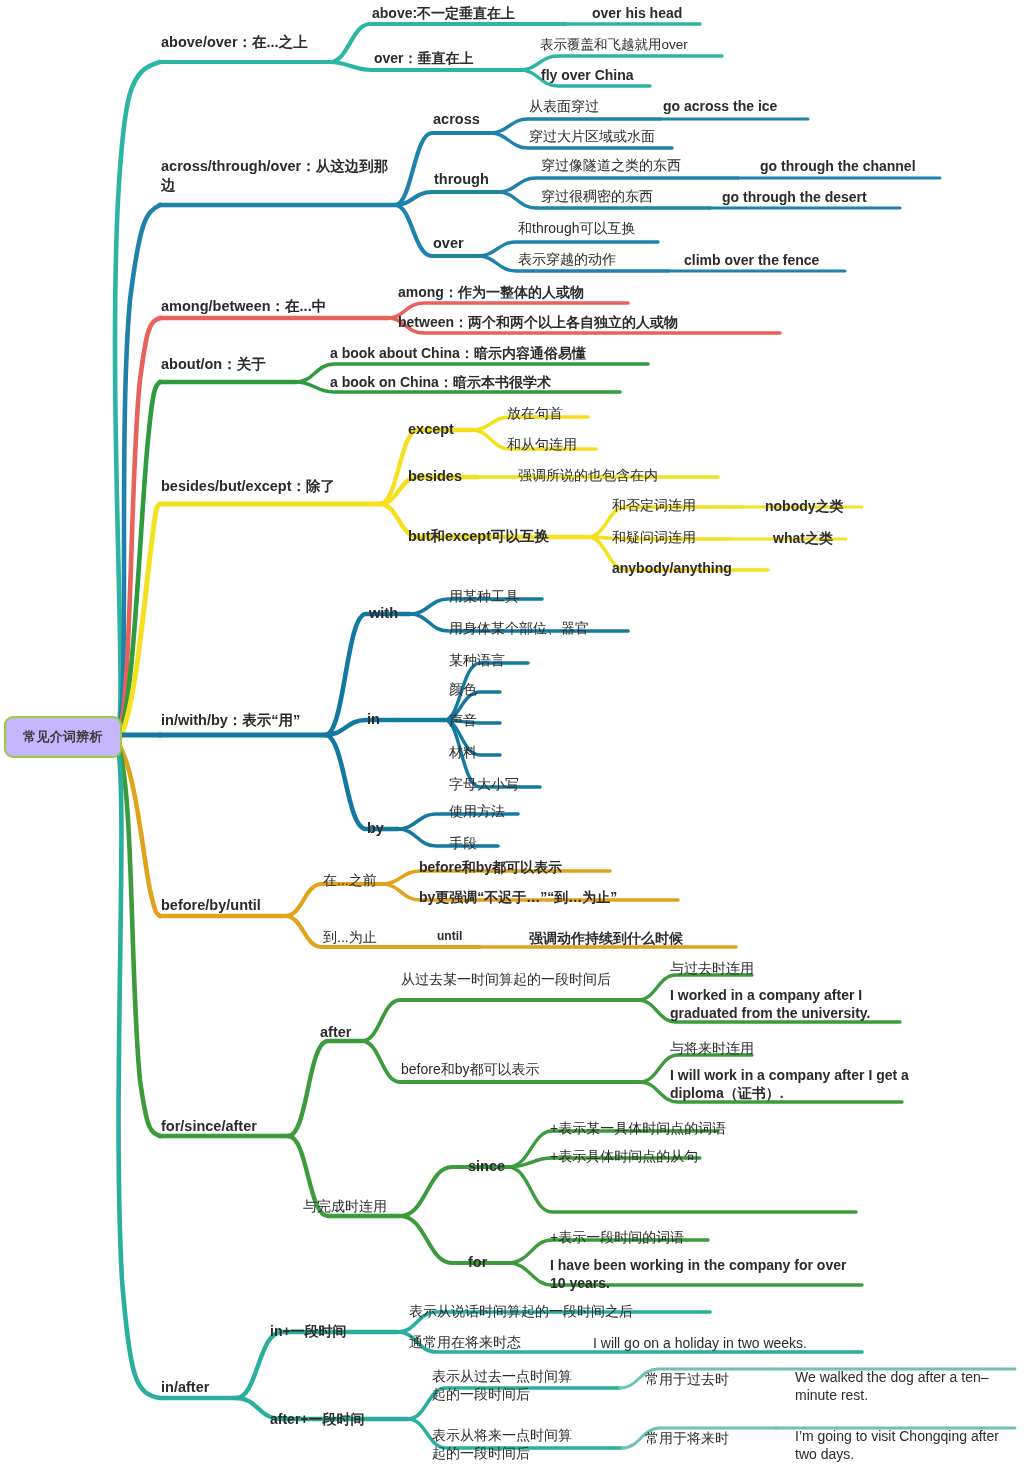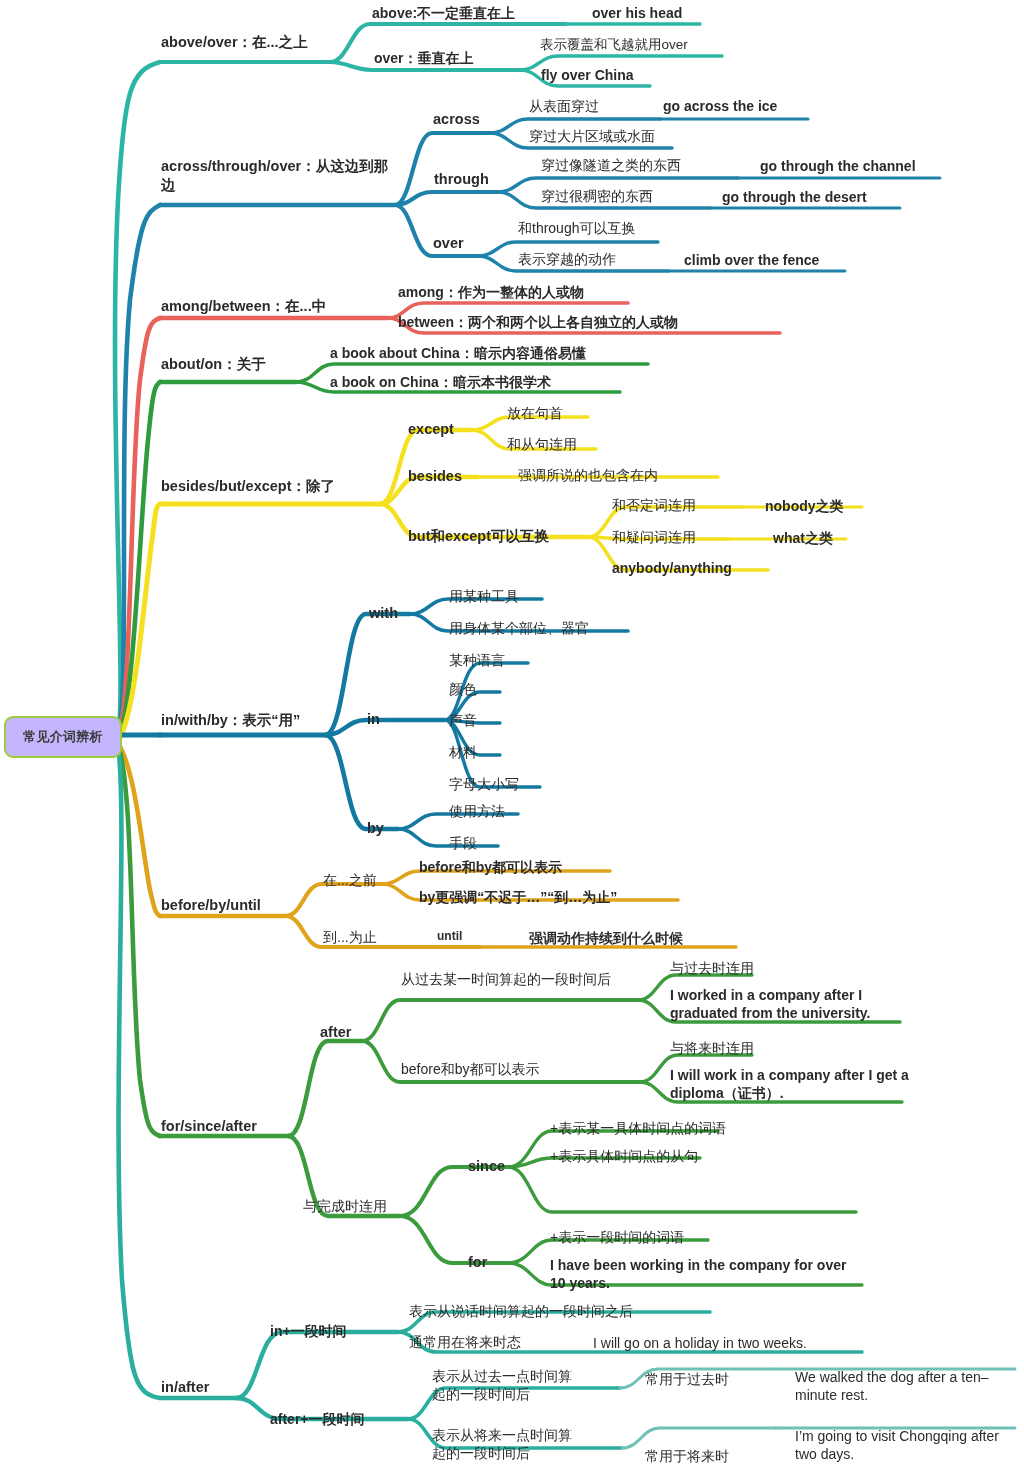--- a/index.html
+++ b/index.html
@@ -240,16 +240,16 @@
   <div class="node b" style="left:161px;top:1378px;font-size:14.5px;">in/after</div>
   <div class="node b" style="left:270px;top:1322px;font-size:14px;">in+一段时间</div>
   <div class="node" style="left:409px;top:1302px;font-size:14px;">表示从说话时间算起的一段时间之后</div>
   <div class="node" style="left:409px;top:1333px;font-size:14px;">通常用在将来时态</div>
   <div class="node" style="left:593px;top:1334px;font-size:14px;">I will go on a holiday in two weeks.</div>
   <div class="node b" style="left:270px;top:1410px;font-size:14px;">after+一段时间</div>
   <div class="node wrap" style="left:432px;top:1367px;width:152px;font-size:14px;">表示从过去一点时间算起的一段时间后</div>
   <div class="node" style="left:645px;top:1370px;font-size:14px;">常用于过去时</div>
   <div class="node wrap" style="left:795px;top:1368px;width:218px;font-size:14px;">We walked the dog after a ten–minute rest.</div>
   <div class="node wrap" style="left:432px;top:1426px;width:152px;font-size:14px;">表示从将来一点时间算起的一段时间后</div>
-  <div class="node" style="left:645px;top:1429px;font-size:14px;margin-top:18px;">常用于将来时</div>
+  <div class="node" style="left:645px;top:1429px;font-size:14px;">常用于将来时</div>
   <div class="node wrap" style="left:795px;top:1427px;width:222px;font-size:14px;">I’m going to visit Chongqing after two days.</div>
 
 </div>
 
 </body></html>

